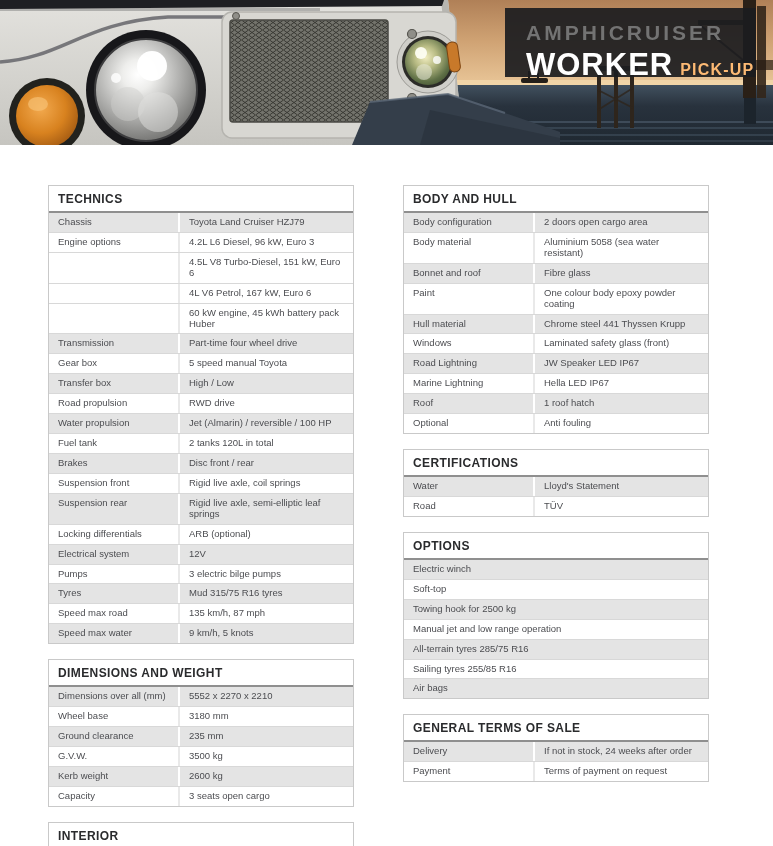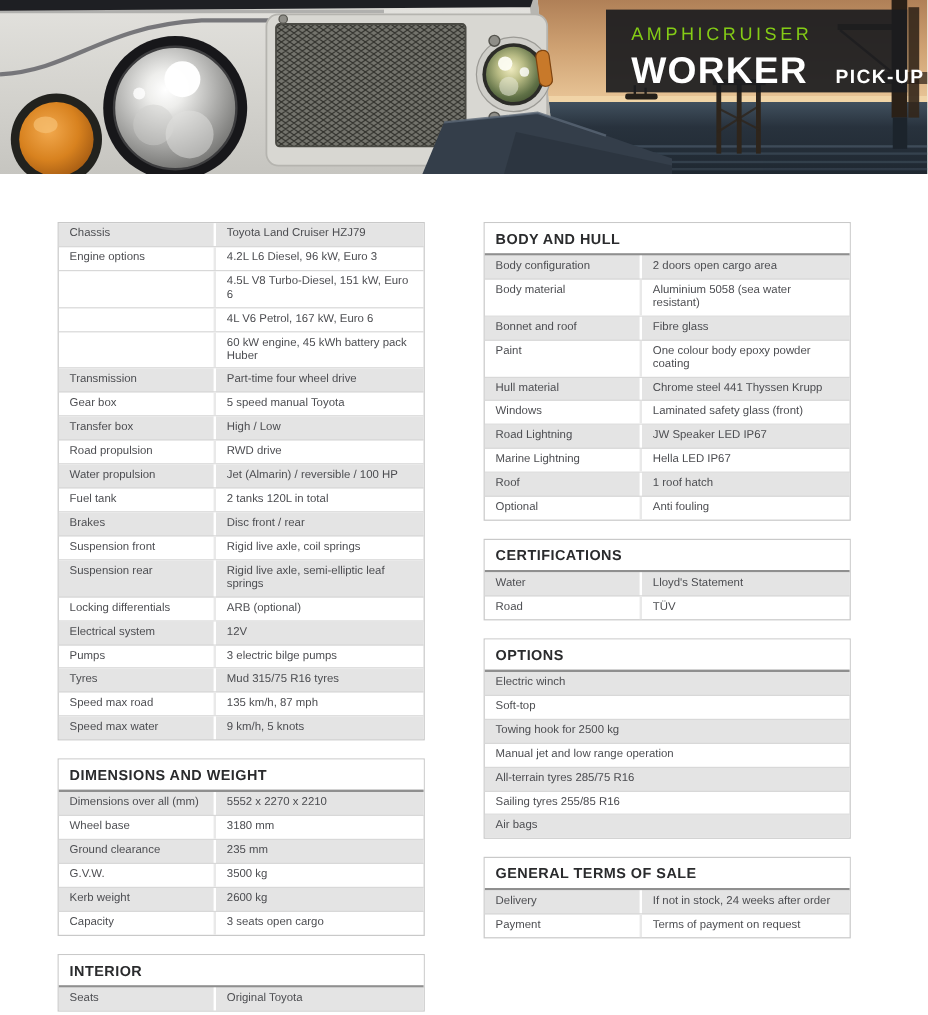--- a/index.html
+++ b/index.html
@@ -12,24 +12,24 @@
   .page { position:relative; width:773px; height:846px; background:#fff; }
 
   
   .hero { position:relative; width:773px; height:145px; overflow:hidden; background:#d6d5d1; }
   .hero svg { position:absolute; left:0; top:0; display:block; }
   .title-box {
     position:absolute; left:505px; top:8px; width:251px; height:69px;
     background:rgba(27,28,32,0.92);
     padding:13px 0 0 21px;
   }
-  .title-line1 { font-size:15px; font-weight:400; letter-spacing:3px; color:#84cc16; line-height:1.1; white-space:nowrap; }
+  .title-line1 { font-size:21px; font-weight:700; letter-spacing:3px; color:#737373; line-height:1.1; white-space:nowrap; }
   .title-line2 { margin-top:3px; white-space:nowrap; }
   .title-line2 .main { font-size:31px; font-weight:700; letter-spacing:1px; color:#ffffff; }
-  .title-line2 .sub  { font-size:16px; font-weight:700; letter-spacing:1.2px; color:#ffffff; margin-left:23px; }
+  .title-line2 .sub  { font-size:16px; font-weight:700; letter-spacing:1.2px; color:#fdba74; margin-left:7px; }
 
   
   .content { display:flex; padding:40px 0 0 48px; gap:49px; }
   .col { width:306px; display:flex; flex-direction:column; }
   .spec-table { border:1px solid #c9c9c9; background:#fff; margin-bottom:15px; }
   .spec-title {
     font-size:12px; font-weight:700; letter-spacing:.4px; color:#2a2b2d;
     padding:6px 9px 5px 9px; background:#fff;
     border-bottom:2px solid #8f8f8f;
   }
@@ -164,20 +164,21 @@
       <div class="title-line1">AMPHICRUISER</div>
       <div class="title-line2">
         <span class="main">WORKER</span><span class="sub">PICK-UP</span>
       </div>
     </div>
   </div>
 
   <main class="content">
     <div class="col" id="col-left">
         <div class="spec-table">
+          <div class="spec-title">TECHNICS</div>
           <div class="spec-row shade">
             <div class="cell label">Chassis</div>
             <div class="cell value">Toyota Land Cruiser HZJ79</div>
           </div>
           <div class="spec-row">
             <div class="cell label">Engine options</div>
             <div class="cell value">4.2L L6 Diesel, 96 kW, Euro 3</div>
           </div>
           <div class="spec-row">
             <div class="cell label"></div>

